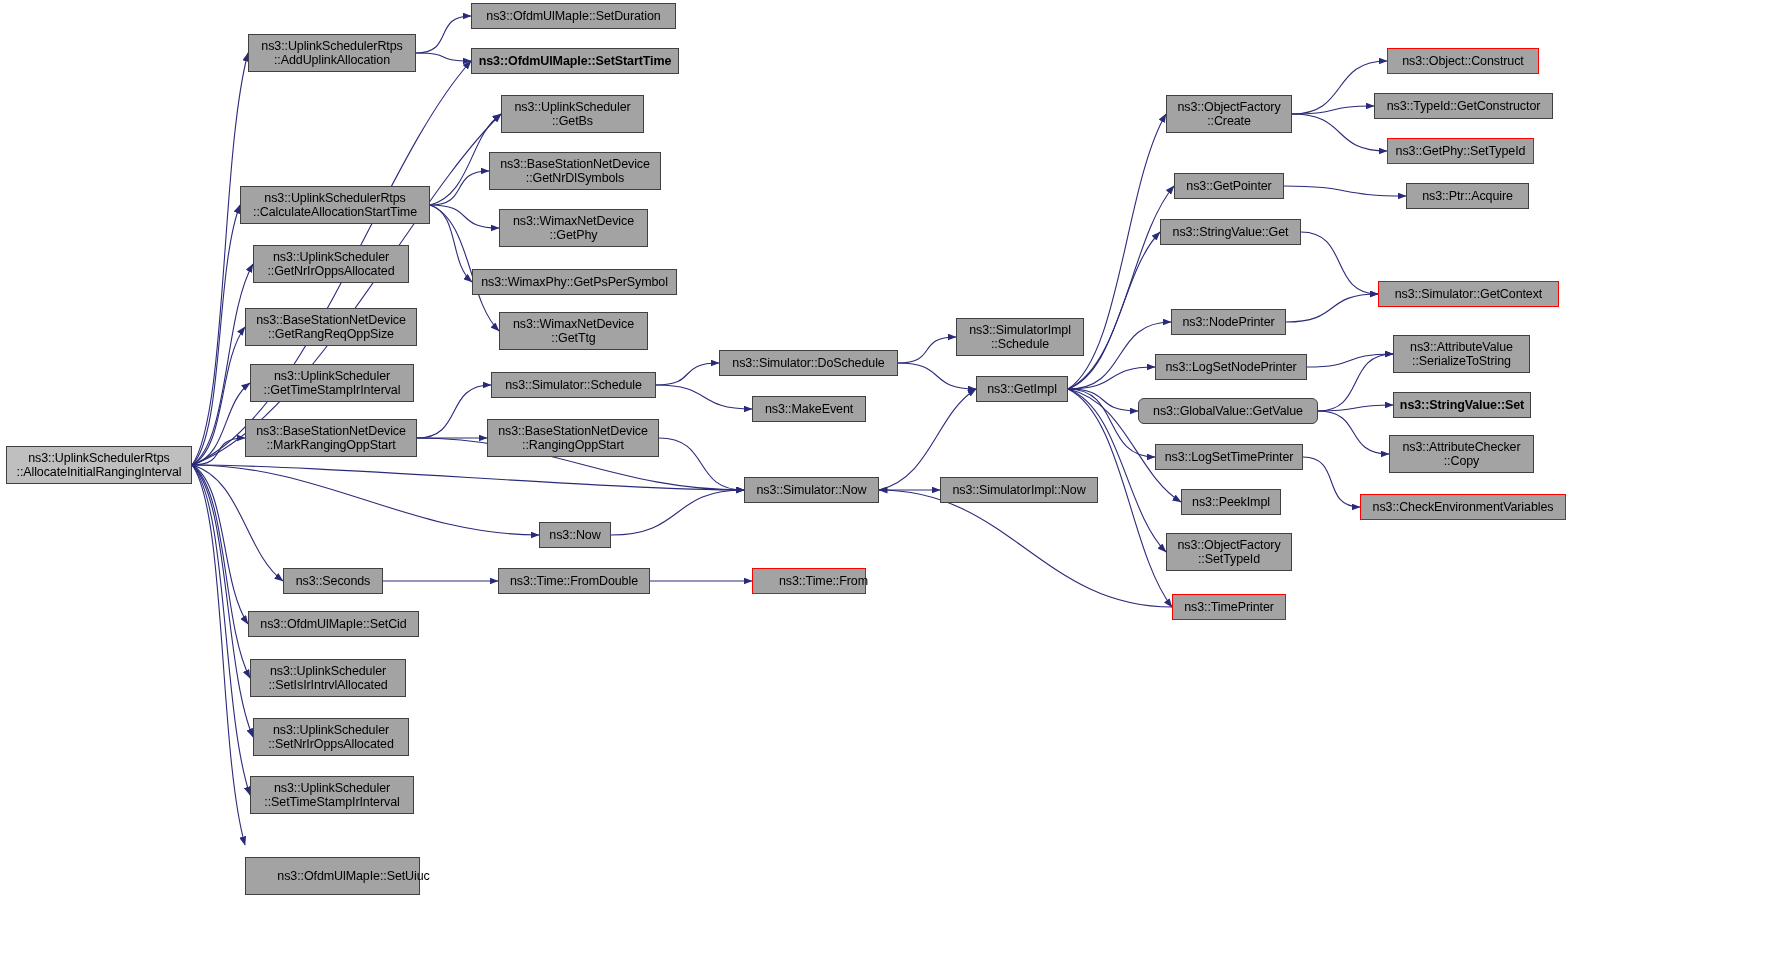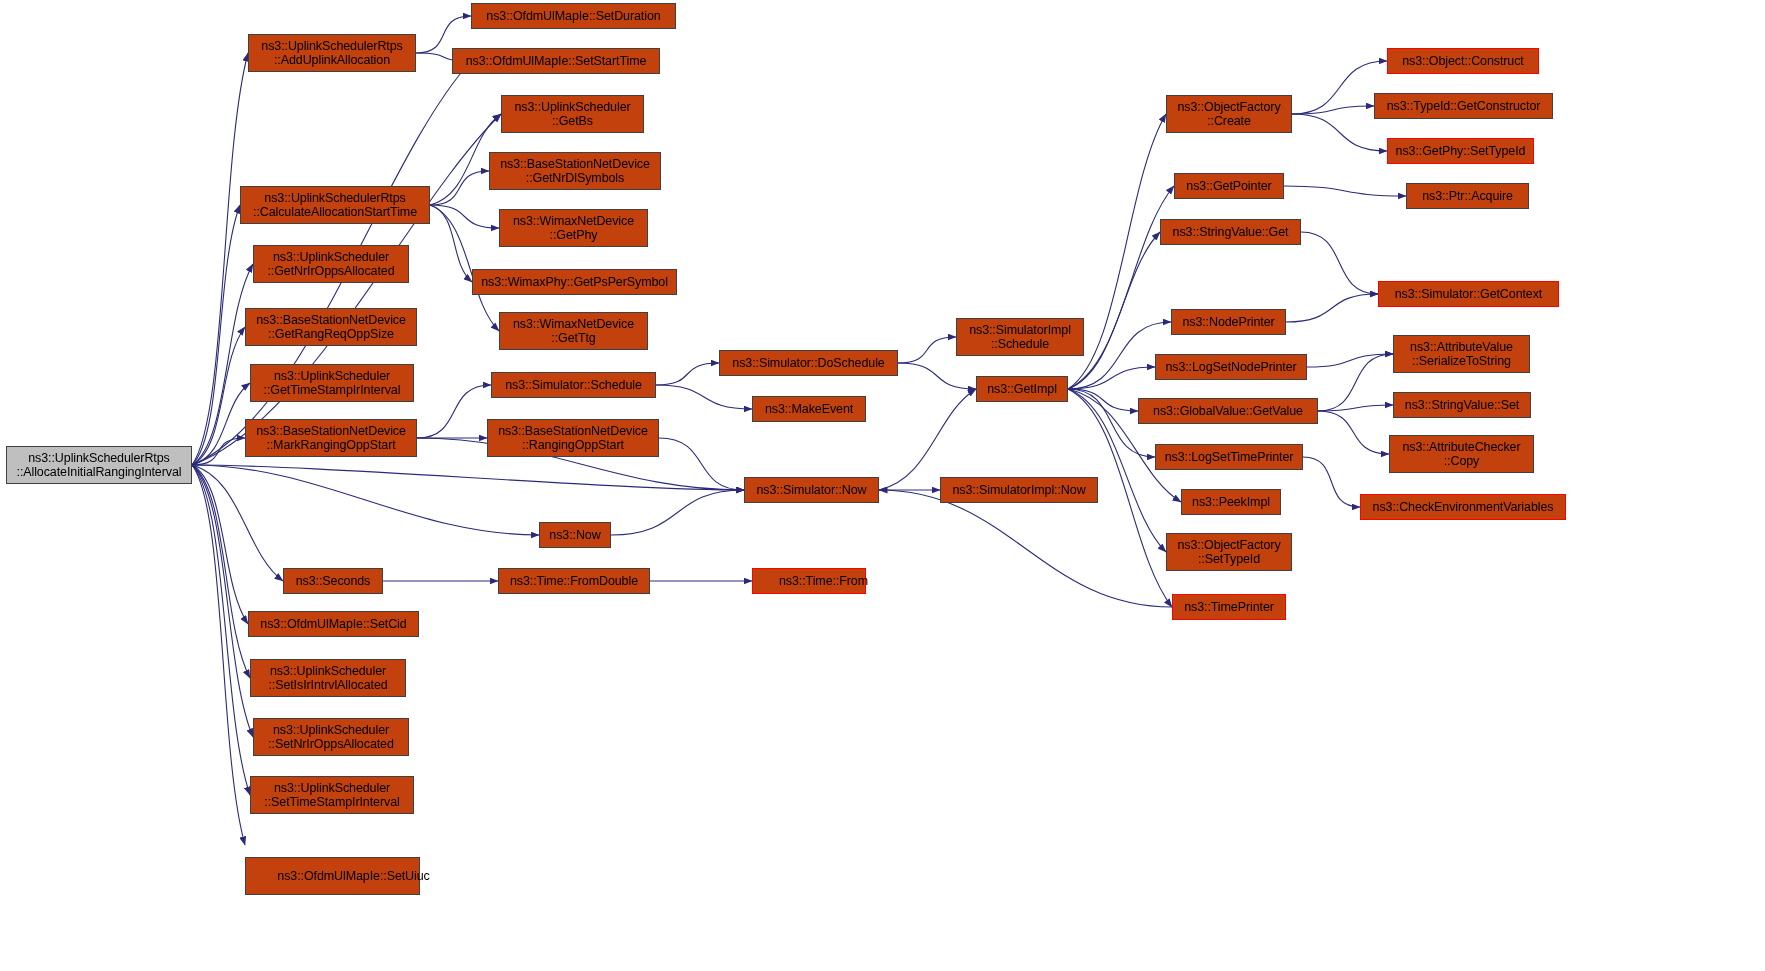--- a/index.html
+++ b/index.html
@@ -8,21 +8,21 @@
     width:1765px;height:971px;
     background:#ffffff;
     font-family:"Liberation Sans", sans-serif;
     overflow:hidden;
   }
   svg#edges{position:absolute;left:0;top:0;width:1765px;height:971px;pointer-events:none;}
   .node{
     position:absolute;
     box-sizing:border-box;
     border:1px solid #404040;
-    background:#c2410c;
+    background:#a3a3a3;
     color:#000000;
     font-size:12.5px;
     line-height:14.5px;
     display:flex;
     align-items:center;
     justify-content:center;
     text-align:center;
     white-space:pre-line;
     letter-spacing:-0.1px;
   }
@@ -99,21 +99,21 @@
         <path d="M 1318 411 C 1363.95 411, 1343.05 454, 1389 454" fill="none" stroke="#2a2a7a" stroke-width="1.1" marker-end="url(#arrow)"></path>
         <path d="M 1303 457 C 1342.65 457, 1320.35 507, 1360 507" fill="none" stroke="#2a2a7a" stroke-width="1.1" marker-end="url(#arrow)"></path>
       </g>
   </svg>
   <div id="node-layer">
       <div class="node root" style="left: 6px; top: 446px; width: 186px; height: 38px;">ns3::UplinkSchedulerRtps
 ::AllocateInitialRangingInterval</div>
       <div class="node" style="left: 248px; top: 34px; width: 168px; height: 38px;">ns3::UplinkSchedulerRtps
 ::AddUplinkAllocation</div>
       <div class="node" style="left: 471px; top: 3px; width: 205px; height: 26px;">ns3::OfdmUlMapIe::SetDuration</div>
-      <div class="node" style="left: 452px; top: 48px; width: 208px; height: 26px;">ns3::OfdmUlMapIe::SetStartTime</div>
+      <div class="node" style="left: 471px; top: 48px; width: 208px; height: 26px; font-weight: bold;">ns3::OfdmUlMapIe::SetStartTime</div>
       <div class="node" style="left: 501px; top: 95px; width: 143px; height: 38px;">ns3::UplinkScheduler
 ::GetBs</div>
       <div class="node" style="left: 240px; top: 186px; width: 190px; height: 38px;">ns3::UplinkSchedulerRtps
 ::CalculateAllocationStartTime</div>
       <div class="node" style="left: 489px; top: 152px; width: 172px; height: 38px;">ns3::BaseStationNetDevice
 ::GetNrDlSymbols</div>
       <div class="node" style="left: 499px; top: 209px; width: 149px; height: 38px;">ns3::WimaxNetDevice
 ::GetPhy</div>
       <div class="node" style="left: 472px; top: 269px; width: 205px; height: 26px;">ns3::WimaxPhy::GetPsPerSymbol</div>
       <div class="node" style="left: 499px; top: 312px; width: 149px; height: 38px;">ns3::WimaxNetDevice
@@ -154,22 +154,22 @@
       <div class="node" style="left: 1374px; top: 93px; width: 179px; height: 26px;">ns3::TypeId::GetConstructor</div>
       <div class="node red" style="left: 1387px; top: 138px; width: 147px; height: 26px;">ns3::GetPhy::SetTypeId</div>
       <div class="node" style="left: 1174px; top: 173px; width: 110px; height: 26px;">ns3::GetPointer</div>
       <div class="node" style="left: 1406px; top: 183px; width: 123px; height: 26px;">ns3::Ptr::Acquire</div>
       <div class="node" style="left: 1160px; top: 219px; width: 141px; height: 26px;">ns3::StringValue::Get</div>
       <div class="node red" style="left: 1378px; top: 281px; width: 181px; height: 26px;">ns3::Simulator::GetContext</div>
       <div class="node" style="left: 1171px; top: 309px; width: 115px; height: 26px;">ns3::NodePrinter</div>
       <div class="node" style="left: 1393px; top: 335px; width: 137px; height: 38px;">ns3::AttributeValue
 ::SerializeToString</div>
       <div class="node" style="left: 1155px; top: 354px; width: 152px; height: 26px;">ns3::LogSetNodePrinter</div>
-      <div class="node" style="left: 1138px; top: 398px; width: 180px; height: 26px;">ns3::GlobalValue::GetValue</div>
-      <div class="node" style="left: 1393px; top: 392px; width: 138px; height: 26px;">ns3::StringValue::Set</div>
+      <div class="node" style="left: 1138px; top: 398px; width: 180px; height: 26px; border-radius: 6px;">ns3::GlobalValue::GetValue</div>
+      <div class="node" style="left: 1393px; top: 392px; width: 138px; height: 26px; font-weight: bold;">ns3::StringValue::Set</div>
       <div class="node" style="left: 1389px; top: 435px; width: 145px; height: 38px;">ns3::AttributeChecker
 ::Copy</div>
       <div class="node" style="left: 1155px; top: 444px; width: 148px; height: 26px;">ns3::LogSetTimePrinter</div>
       <div class="node red" style="left: 1360px; top: 494px; width: 206px; height: 26px;">ns3::CheckEnvironmentVariables</div>
       <div class="node" style="left: 1181px; top: 489px; width: 100px; height: 26px;">ns3::PeekImpl</div>
       <div class="node" style="left: 1166px; top: 533px; width: 126px; height: 38px;">ns3::ObjectFactory
 ::SetTypeId</div>
       <div class="node red" style="left: 1172px; top: 594px; width: 114px; height: 26px;">ns3::TimePrinter</div>
     </div>
 </div>

